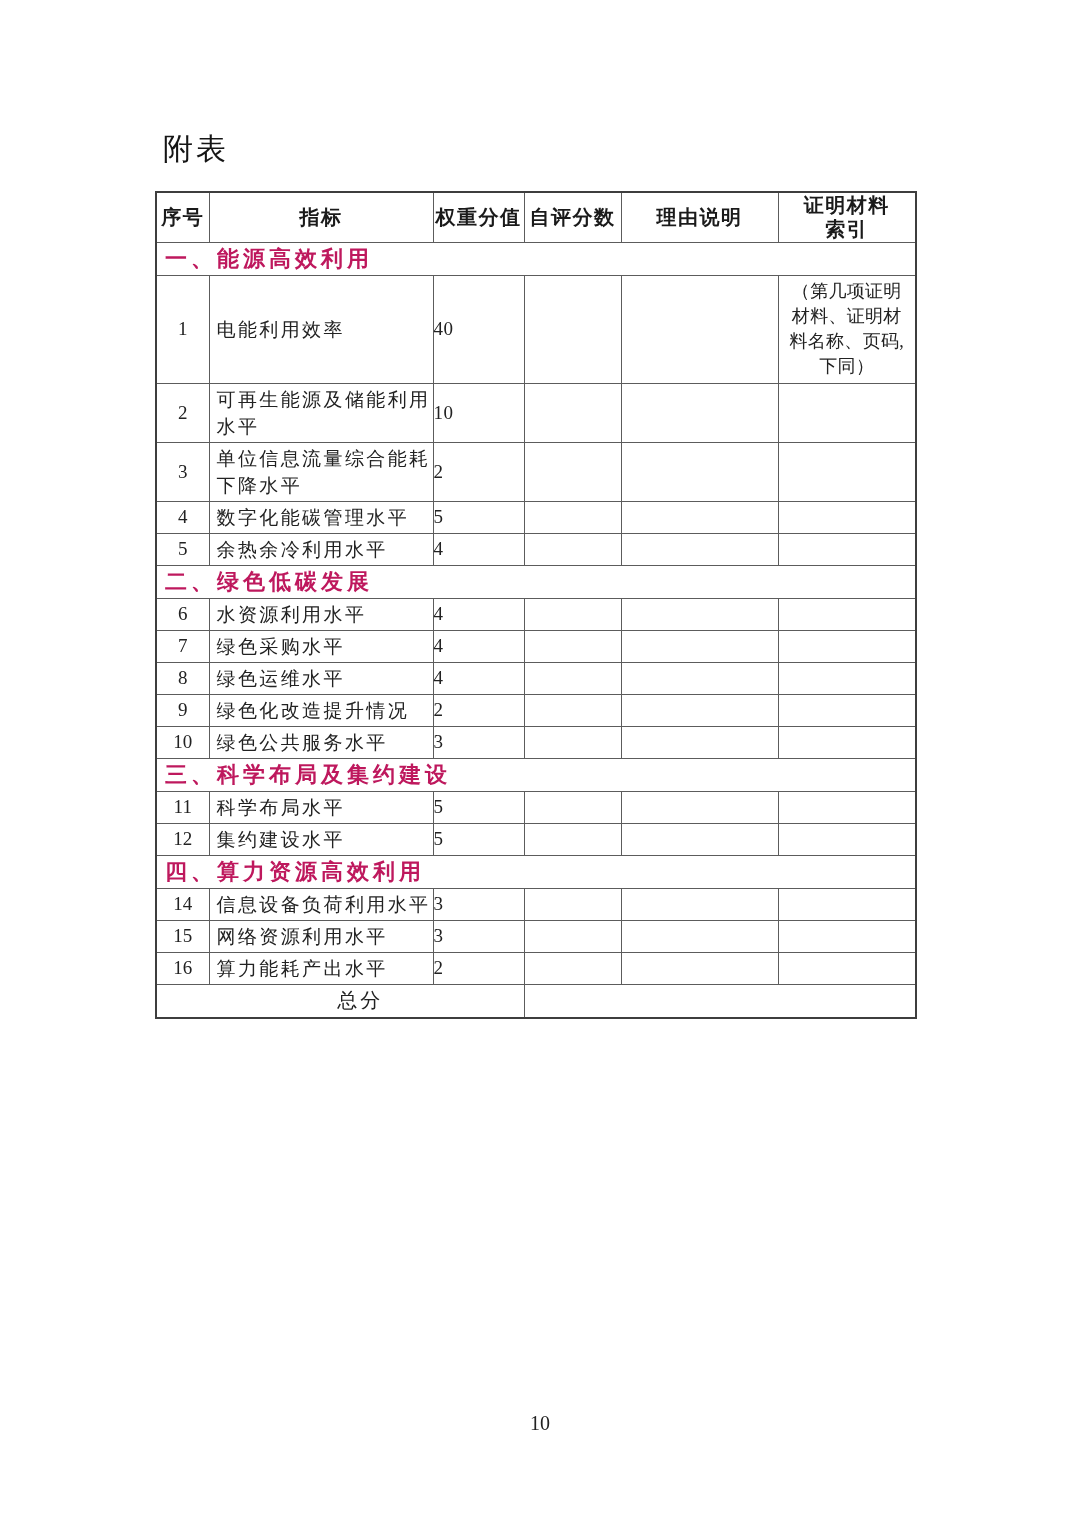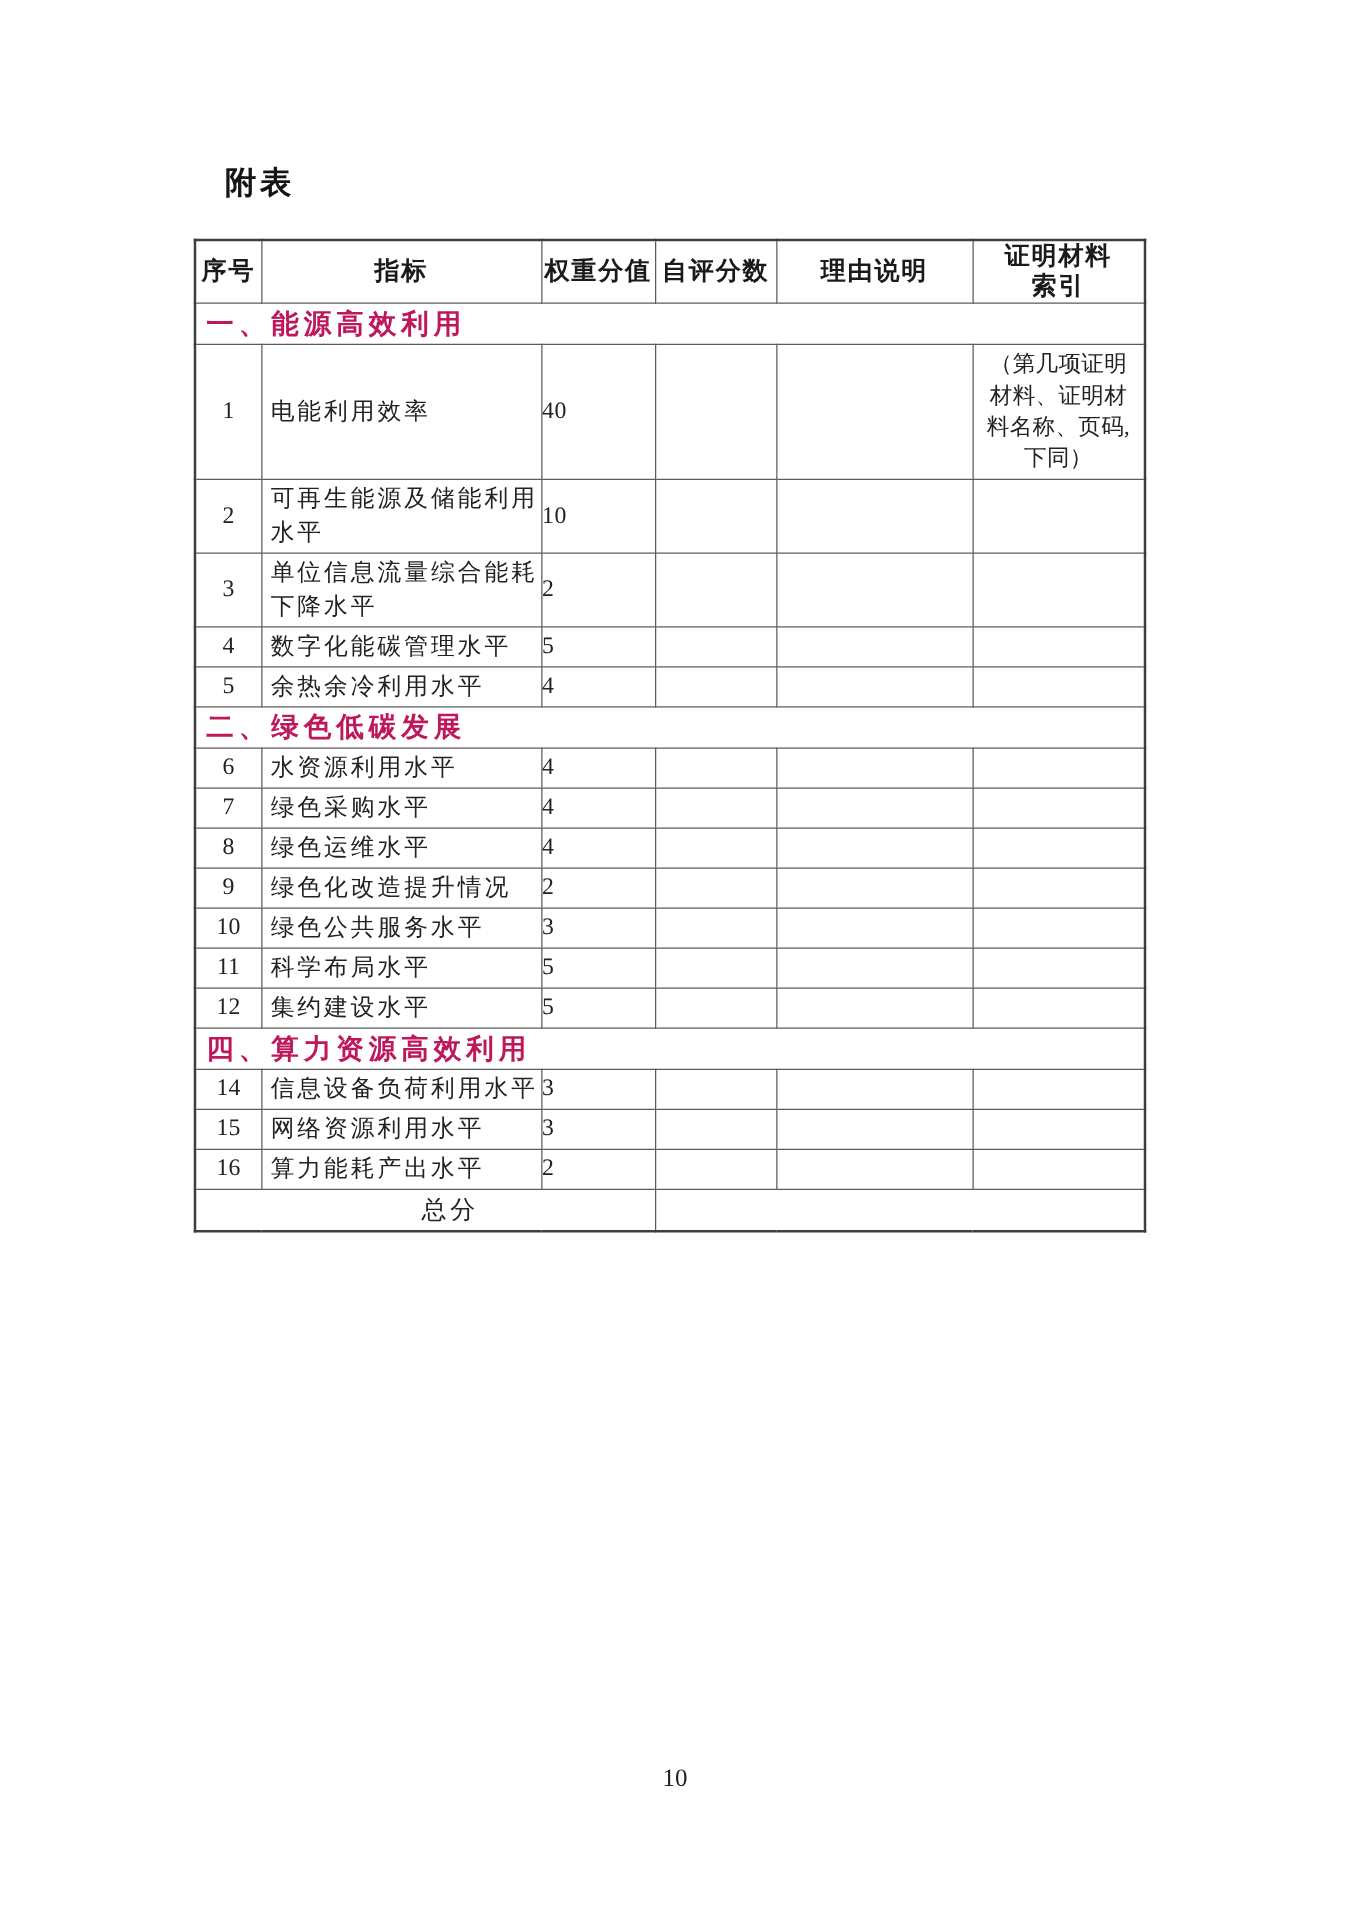--- a/index.html
+++ b/index.html
@@ -7,25 +7,25 @@
   body {
     width: 1080px;
     height: 1527px;
     position: relative;
     font-family: "Liberation Serif", "DejaVu Serif", serif;
     color: #1f1f1f;
     overflow: hidden;
   }
   .doc-title {
     position: absolute;
-    left: 180px;
+    left: 163px;
     top: 129px;
     font-family: "Liberation Sans", "DejaVu Sans", sans-serif;
-    font-size: 25px;
-    font-weight: 700;
+    font-size: 30px;
+    font-weight: 400;
     color: #151515;
     letter-spacing: 3px;
   }
   table.eval-table {
     position: absolute;
     left: 155px;
     top: 191px;
     width: 760px;
     table-layout: fixed;
     border-collapse: collapse;
@@ -196,20 +196,23 @@
           <td class="cell-evidence"></td>
         </tr>
         <tr>
           <td class="cell-no">10</td>
           <td class="cell-indicator">绿色公共服务水平</td>
           <td class="cell-weight">3</td>
           <td class="cell-self-score"></td>
           <td class="cell-reason"></td>
           <td class="cell-evidence"></td>
         </tr>
+        <tr class="section-row">
+          <td colspan="6">三、科学布局及集约建设</td>
+        </tr>
         <tr>
           <td class="cell-no">11</td>
           <td class="cell-indicator">科学布局水平</td>
           <td class="cell-weight">5</td>
           <td class="cell-self-score"></td>
           <td class="cell-reason"></td>
           <td class="cell-evidence"></td>
         </tr>
         <tr>
           <td class="cell-no">12</td>

